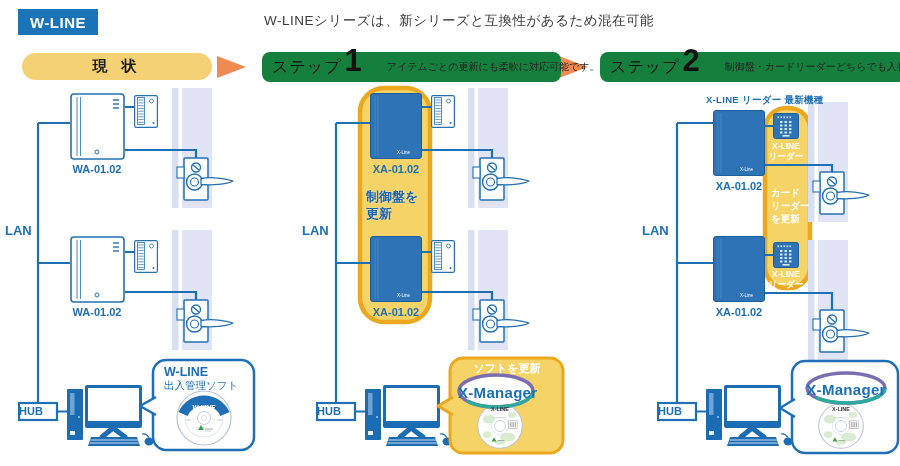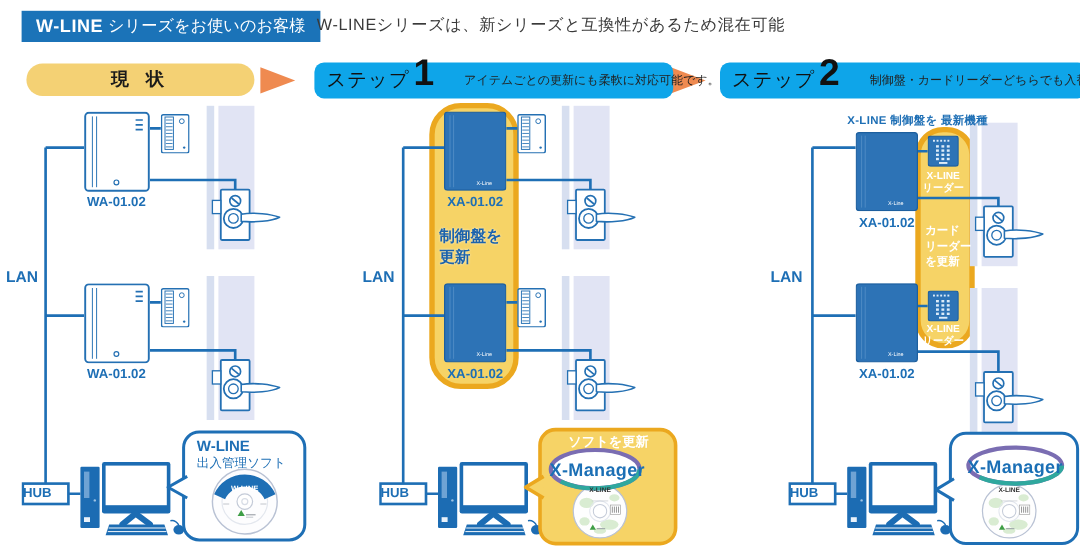--- a/index.html
+++ b/index.html
@@ -12,21 +12,21 @@
   
   .badge{left:18px;top:9px;height:26px;background:#1b73b8;color:#fff;
          display:flex;align-items:center;padding:0 12px;gap:4px;}
   .badge .brand{font-size:15px;font-weight:bold;letter-spacing:.5px;}
   .badge .rest{font-size:13.5px;}
   .hnote{left:264px;top:12px;font-size:13.5px;color:#3a3a3a;letter-spacing:.5px;}
   
   .pill{left:22px;top:53px;width:190px;height:27px;background:#f4d174;border-radius:14px;
         display:flex;align-items:center;justify-content:center;
         font-size:15px;font-weight:bold;color:#1a1a1a;letter-spacing:5px;}
-  .stepbox{top:52px;height:30px;background:#0ea5e9;border-radius:8px;
+  .stepbox{top:52px;height:30px;background:#15803d;border-radius:8px;
            display:flex;align-items:center;padding-left:10px;}
   .stepbox .slabel{font-size:16px;color:#111;letter-spacing:1px;}
   .stepbox .snum{font-size:31px;font-weight:bold;color:#111;margin:-12px 0 0 3px;}
   .stepbox .snote{font-size:10px;color:#222;margin-left:25px;}
   #step1{left:262px;width:289px;}
   #step2{left:600px;width:296px;}
   
   .lan{font-size:13px;font-weight:bold;color:#1e6fb5;}
   .devlbl{width:56px;font-size:11px;font-weight:bold;color:#1e6fb5;text-align:center;}
   .hublbl{width:24px;font-size:11px;font-weight:bold;color:#1e6fb5;text-align:center;}
@@ -241,21 +241,20 @@
     </g>
     <g>
       <ellipse cx="846" cy="388" rx="39" ry="15" fill="#fff" stroke="#7a6db2" stroke-width="3.5"></ellipse>
       <ellipse cx="846" cy="388" rx="39" ry="15" fill="none" stroke="#2fa89e" stroke-width="3.5" pathLength="100" stroke-dasharray="42 58"></ellipse>
     </g>
   </g>
 </svg>
 
 <div class="ov badge">
   <span class="brand">W-LINE</span>
-  <span class="rest">シリーズをお使いのお客様</span>
 </div>
 <div class="ov hnote">W-LINEシリーズは、新シリーズと互換性があるため混在可能</div>
 
 <div class="ov pill">現 状</div>
 
 <div class="ov stepbox" id="step1">
   <span class="slabel">ステップ</span>
   <span class="snum">1</span>
   <span class="snote">アイテムごとの更新にも柔軟に対応可能です。</span>
 </div>
@@ -283,21 +282,21 @@
 
 <div class="ov hublbl" style="left:19px;top:405px">HUB</div>
 <div class="ov hublbl" style="left:317px;top:405px">HUB</div>
 <div class="ov hublbl" style="left:658px;top:405px">HUB</div>
 
 <div class="ov hl-upd">
   <div>制御盤を</div>
   <div>更新</div>
 </div>
 
-<div class="ov newest">X-LINE 制御盤を 最新機種</div>
+<div class="ov newest">X-LINE リーダー 最新機種</div>
 
 <div class="ov xreadlbl" style="left:764px;top:141px">
   <div>X-LINE</div>
   <div>リーダー</div>
 </div>
 <div class="ov xreadlbl" style="left:764px;top:269px">
   <div>X-LINE</div>
   <div>リーダー</div>
 </div>
 

